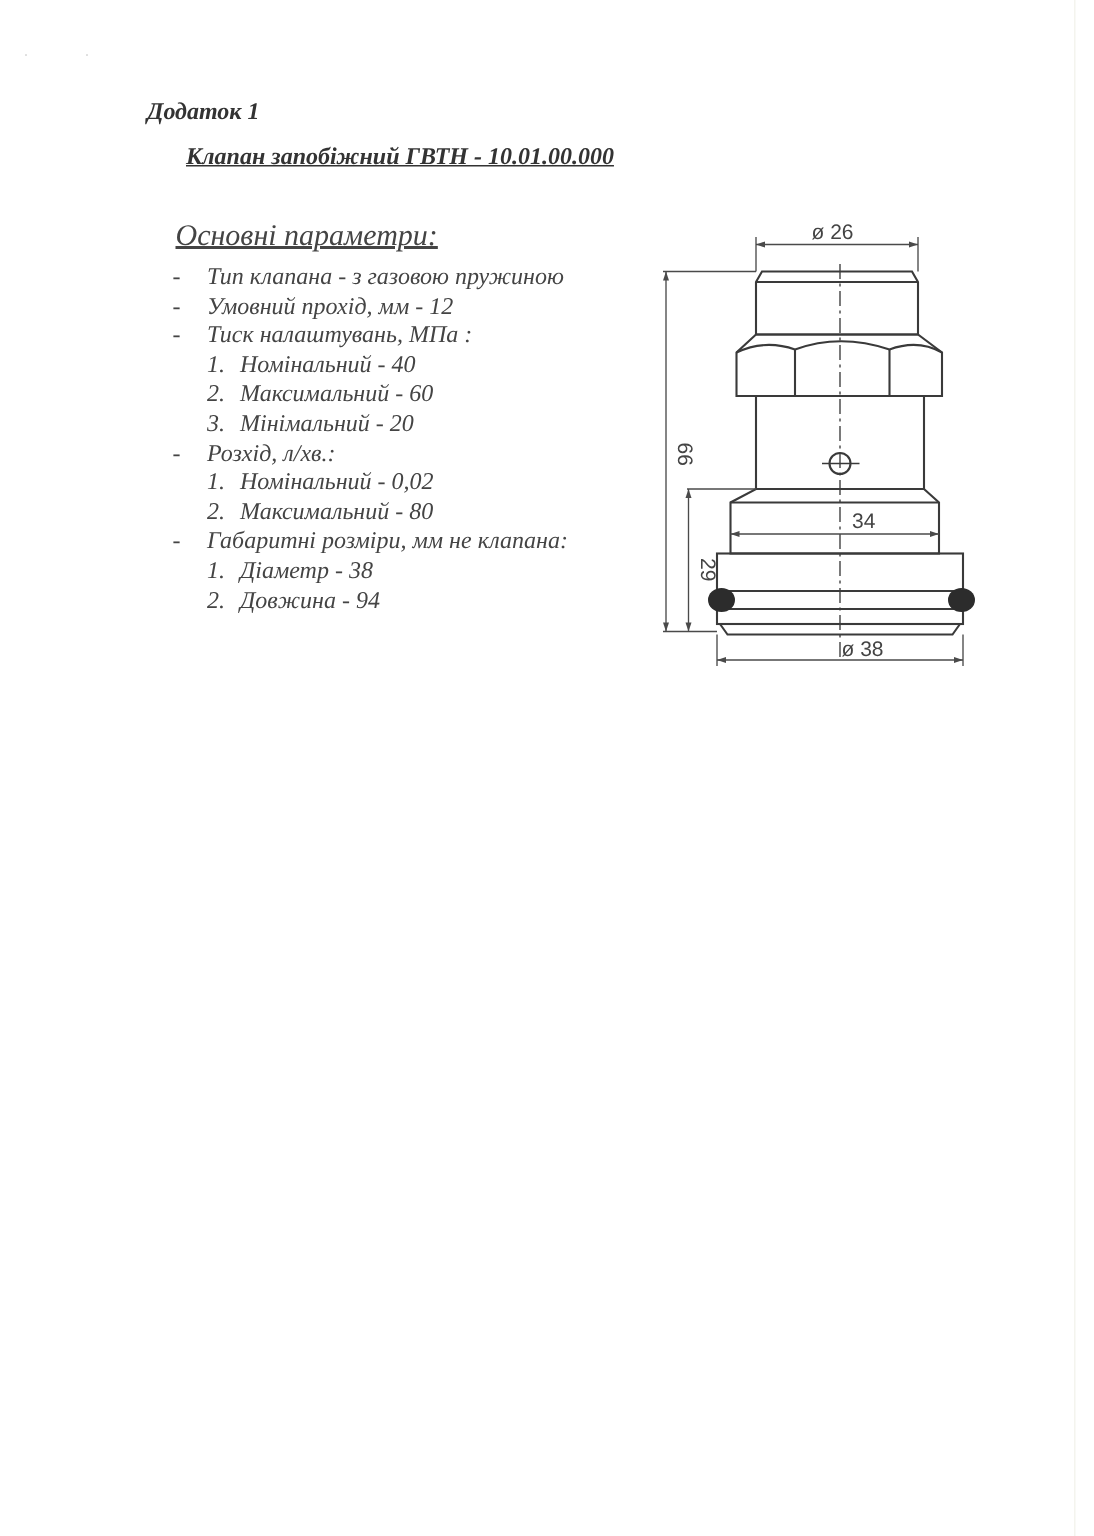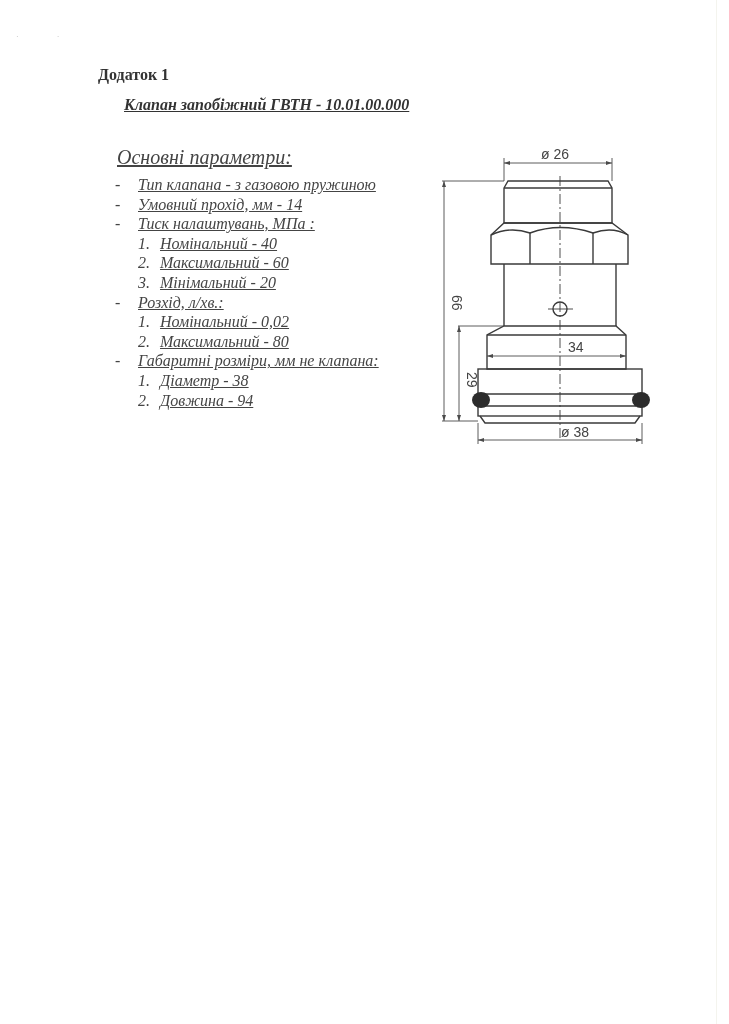--- a/index.html
+++ b/index.html
@@ -2,45 +2,45 @@
 <html><head>
 <meta charset="utf-8">
 <style>
   html, body { margin: 0; padding: 0; }
   body {
     width: 729px; height: 1024px; background: #ffffff; position: relative; overflow: hidden;
     font-family: "Liberation Serif", serif; color: #2a2a2a;
   }
   .page-edge { position: absolute; top: 0; right: 12px; width: 1px; height: 1024px; background: #f4f4ee; }
   .scan-specks { position: absolute; left: 16px; top: 32px; font-size: 8px; color: #b8b8b8; letter-spacing: 18px; }
-  .appendix-title { position: absolute; left: 98px; top: 66px; font-size: 16px; font-weight: bold; color: #333; }
+  .appendix-title { position: absolute; left: 98px; top: 66px; font-size: 16px; font-weight: bold; color: #333; font-style: italic; }
   .doc-title { position: absolute; left: 124px; top: 96px; font-size: 16px; font-weight: bold; font-style: italic; text-decoration: underline; color: #333; text-align: right; }
   .params-heading { position: absolute; left: 117px; top: 146px; font-size: 20px; font-style: italic; text-decoration: underline; color: #444; }
   .params-list { position: absolute; left: 115px; top: 175px; margin: 0; padding: 0; list-style: none; font-size: 16px; font-style: italic; color: #444; }
   .params-list li { height: 19.6px; line-height: 19.6px; white-space: nowrap; }
   .params-list .dash { display: inline-block; width: 23px; font-style: normal; }
   .params-list .num { display: inline-block; width: 22px; margin-left: 23px; font-style: italic; }
-  .params-list .txt { text-decoration: underline; }
+  .params-list .txt { }
   .drawing { position: absolute; left: 0; top: 0; }
   .dim { font-family: "Liberation Sans", sans-serif; font-size: 14px; fill: #444; }
 </style>
 </head>
 <body>
 
 <div class="page-edge"></div>
 <div class="scan-specks">· ·</div>
 
 <div class="appendix-title">Додаток 1</div>
 <div class="doc-title">Клапан запобіжний  ГВТН - 10.01.00.000</div>
 
 <div class="params-heading">Основні параметри:</div>
 
 <ul class="params-list">
   <li><span class="dash">-</span><span class="txt">Тип клапана  - з газовою пружиною</span></li>
-  <li><span class="dash">-</span><span class="txt">Умовний прохід, мм  -  14</span></li>
+  <li><span class="dash">-</span><span class="txt">Умовний прохід, мм  -  12</span></li>
   <li><span class="dash">-</span><span class="txt">Тиск налаштувань, МПа :</span></li>
   <li><span class="num">1.</span><span class="txt">Номінальний  -  40</span></li>
   <li><span class="num">2.</span><span class="txt">Максимальний  -  60</span></li>
   <li><span class="num">3.</span><span class="txt">Мінімальний  -  20</span></li>
   <li><span class="dash">-</span><span class="txt">Розхід, л/хв.:</span></li>
   <li><span class="num">1.</span><span class="txt">Номінальний  - 0,02</span></li>
   <li><span class="num">2.</span><span class="txt">Максимальний  -  80</span></li>
   <li><span class="dash">-</span><span class="txt">Габаритні розміри, мм не клапана:</span></li>
   <li><span class="num">1.</span><span class="txt">Діаметр  - 38</span></li>
   <li><span class="num">2.</span><span class="txt">Довжина  - 94</span></li>

